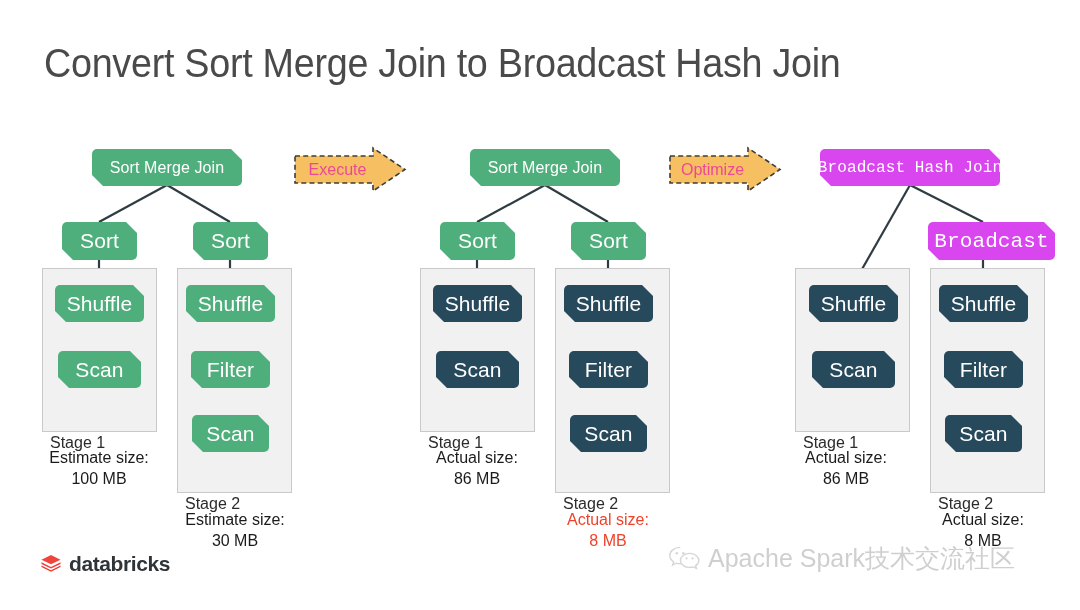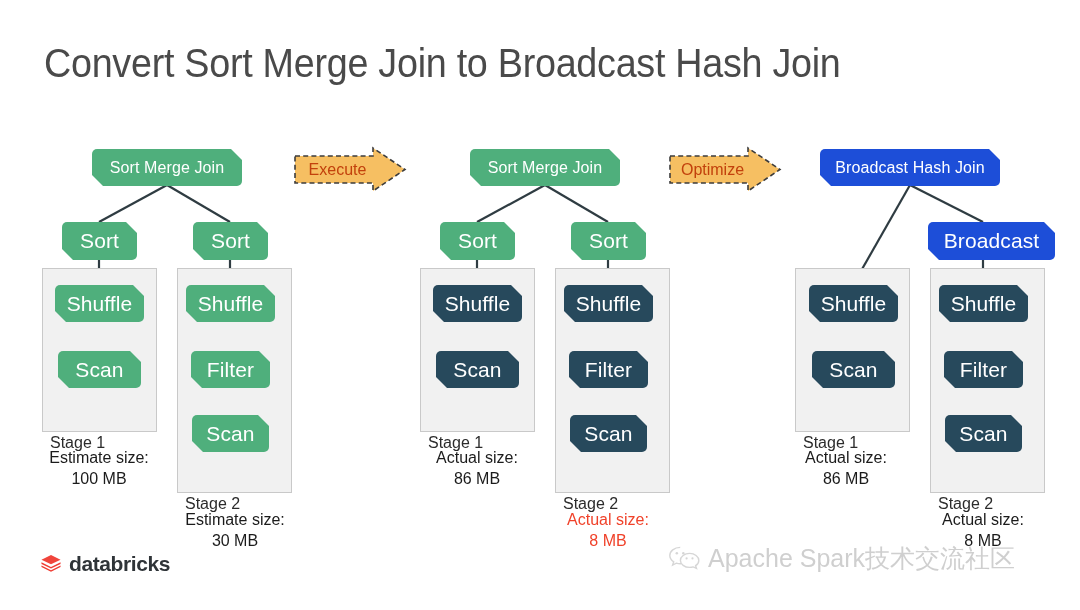--- a/index.html
+++ b/index.html
@@ -84,21 +84,21 @@
       0 0,
       calc(100% - 11px) 0,
       100% 11px,
       100% 100%,
       11px 100%,
       0 calc(100% - 11px)
     );
   }
   .node.green  { background: #4faf7c; }
   .node.navy   { background: #27495c; }
-  .node.red    { background: #1d4ed8; }
+  .node.red    { background: #d946ef; font-family: Liberation Mono, monospace; }
   .node.join   { font-size: 16px; }
 
   
   .size-label {
     position: absolute;
     text-align: center;
     font-size: 16px;
     font-weight: normal;
     line-height: 21px;
     color: #1b1b1b;
@@ -116,21 +116,21 @@
     left: 0;
     top: 0;
     width: 100%;
     height: 100%;
     display: flex;
     align-items: center;
     padding-right: 26px;
     box-sizing: border-box;
     justify-content: center;
     font-size: 16px;
-    color: #c2410c;
+    color: #ec4899;
     font-family: "Liberation Sans Narrow", "Liberation Sans", sans-serif;
     white-space: nowrap;
   }
 
   
   .logo {
     position: absolute;
     left: 40px;
     top: 552px;
     display: flex;

